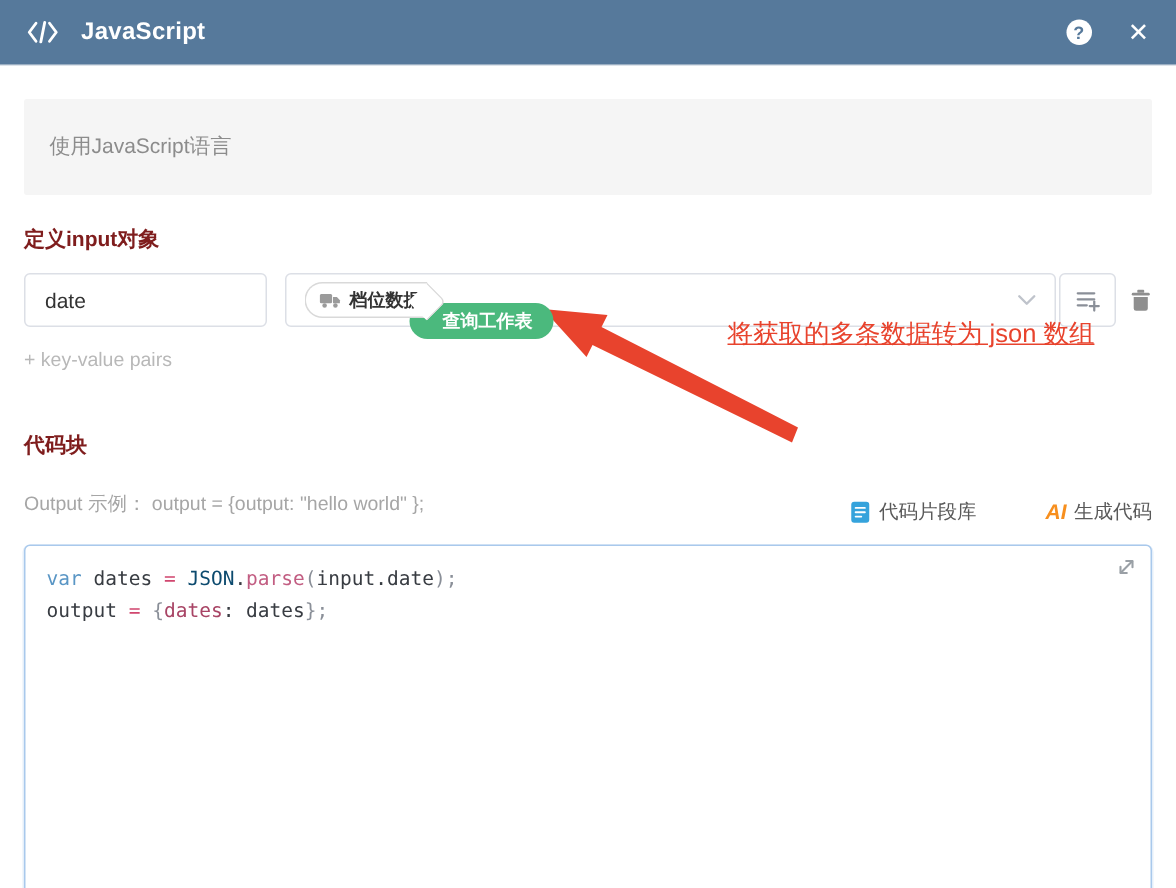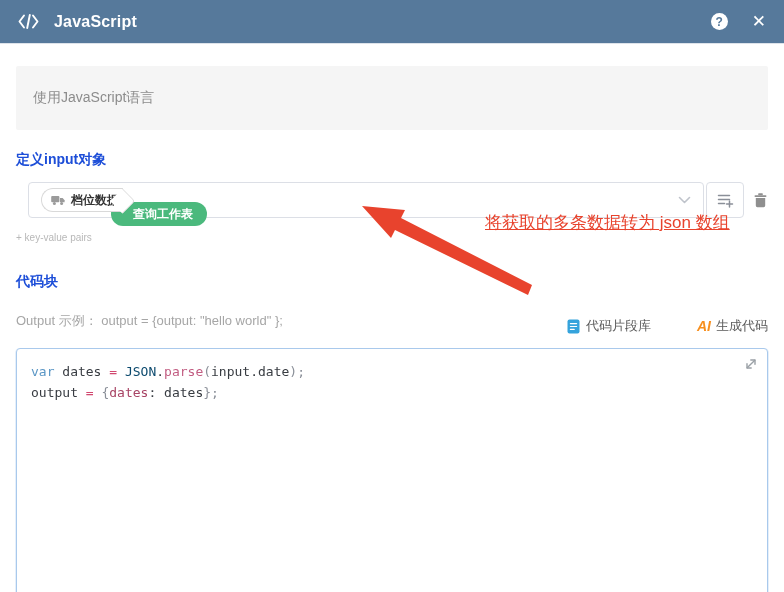--- a/index.html
+++ b/index.html
@@ -16,21 +16,21 @@
     font-size:12px; font-weight:700; display:flex; align-items:center; justify-content:center;
     margin-right:24px; cursor:pointer; }
   .hdr-close { color:#fff; font-size:17px; line-height:1; cursor:pointer; font-weight:400; }
 
   .body { padding:0 16px; }
 
   
   .banner { margin-top:22px; height:64px; background:#f5f5f5; border-radius:2px;
     display:flex; align-items:center; padding:0 17px; color:#8c8c8c; font-size:14px; }
 
-  .sec-title { margin-top:21px; font-size:14px; font-weight:700; color:#1d4ed8; }
+  .sec-title { margin-top:21px; font-size:14px; font-weight:700; color:#7f1d1d; }
 
   
   .kv-row { margin-top:13px; display:flex; align-items:center; }
   .key-input { width:162px; height:36px; border:1px solid #dcdfe6; border-radius:4px;
     padding:0 13px; font-size:14px; color:#333; outline:none;
     font-family:"Liberation Sans","DejaVu Sans",sans-serif; }
   .val-select { flex:1; height:36px; border:1px solid #dcdfe6; border-radius:4px;
     margin-left:12px; background:#fff; display:flex; align-items:center;
     padding:0 12px; cursor:pointer; min-width:0; }
   .chip { display:flex; align-items:center; height:24px; position:relative; }
@@ -43,24 +43,24 @@
   .chip-src-label { font-size:12px; font-weight:600; color:#333; margin-left:6px; white-space:nowrap; }
   .chip-node { position:relative; z-index:1; height:24px; margin-left:-12px;
     background:#4bb97d; border-radius:12px; color:#fff; font-size:12px; font-weight:600;
     display:flex; align-items:center; padding:0 14px 0 22px; white-space:nowrap; }
   .sel-caret { margin-left:auto; display:flex; align-items:center; }
   .addrow-btn { width:38px; height:36px; margin-left:2px; background:#fff;
     border:1px solid #dcdfe6; border-radius:4px; display:flex; align-items:center;
     justify-content:center; cursor:pointer; }
   .trash-btn { margin-left:9px; display:flex; align-items:center; cursor:pointer; }
 
-  .kv-hint { margin-top:14px; font-size:10px; color:#b8b8b8; }
+  .kv-hint { margin-top:14px; font-size:13px; color:#b8b8b8; }
 
   
-  .code-sec-title { margin-top:30px;font-family:Liberation Mono, monospace; }
+  .code-sec-title { margin-top:41px;font-family:Liberation Mono, monospace; }
   .hint-row { margin-top:16px; display:flex; align-items:center; }
   .hint-text { font-size:13px; color:#a6a6a6; flex:1; }
   .link-btn { display:flex; align-items:center; font-size:13px; color:#595959; cursor:pointer;margin-top:10px; }
   .link-btn .lbl { margin-left:6px; }
   .ai-btn { margin-left:46px; }
   .ai-prefix { color:#f78f1e; font-weight:700; font-style:italic; font-size:14px; margin-right:5px; }
 
   .code-editor { position:relative; margin-top:13px; height:248px; background:#fff;
     border:1px solid #a9c9ec; border-radius:4px; box-shadow:0 1px 0 1px rgba(150,190,235,.25);
     padding:12px 14px; font-family:"DejaVu Sans Mono","Liberation Mono",monospace;
@@ -99,20 +99,21 @@
     <span class="hdr-close">✕</span>
   </div>
 
   <div class="body">
 
     <div class="banner">使用JavaScript语言</div>
 
     <div class="sec-title">定义input对象</div>
 
     <div class="kv-row">
+      <input class="key-input" type="text" value="date" style="">
 
       <div class="val-select">
         <div class="chip">
           <span class="chip-src">
             <svg width="14" height="11" viewBox="0 0 14 11" fill="#9b9b9b">
               <rect x="0.2" y="1" width="8.2" height="6.2" rx="1"></rect>
               <path d="M9 3h2.6L13.6 5.2V7.2H9z"></path>
               <circle cx="3.4" cy="8.6" r="1.5"></circle>
               <circle cx="10.6" cy="8.6" r="1.5"></circle>
             </svg>

